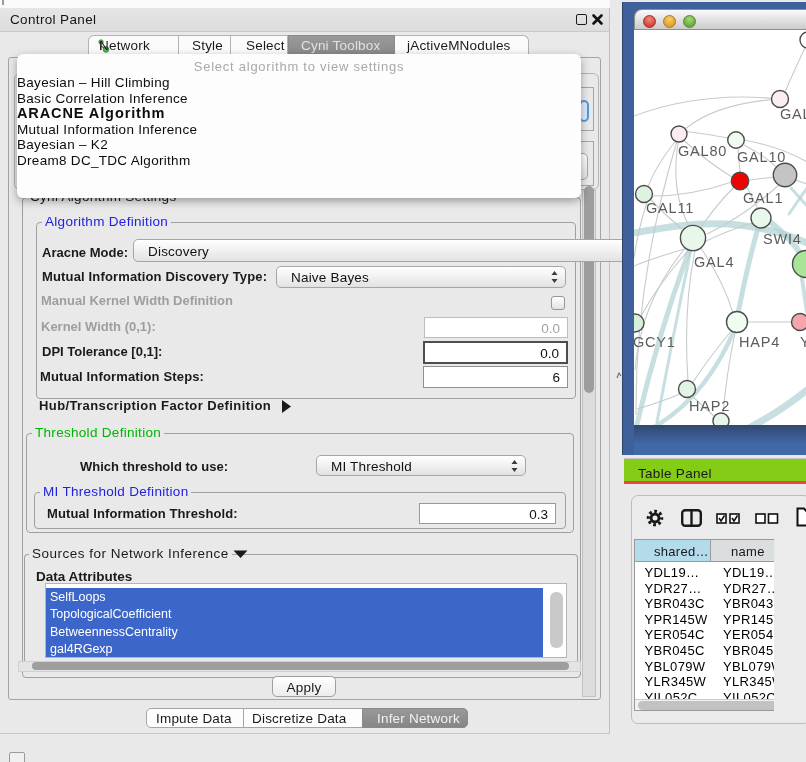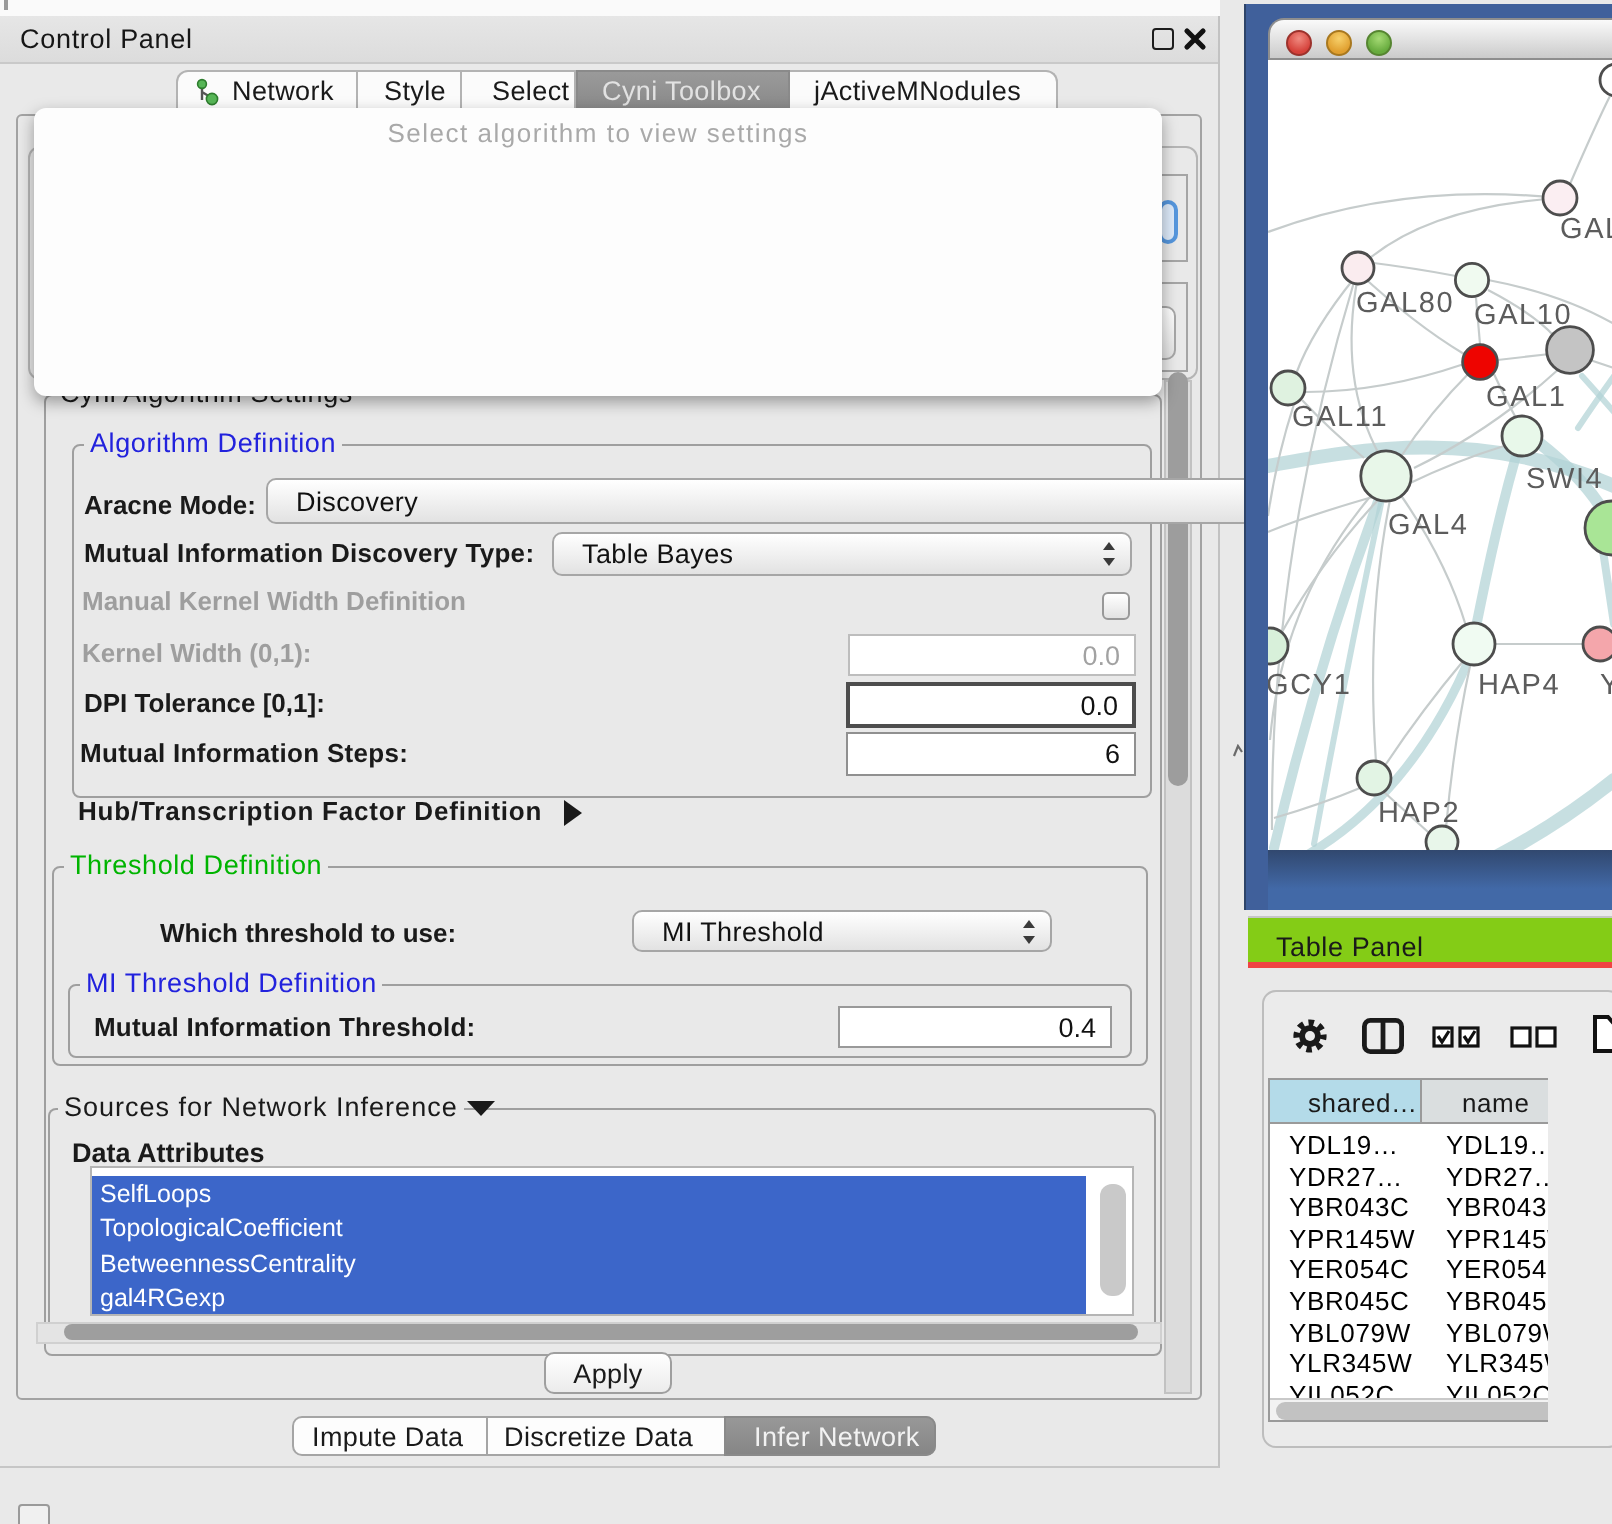--- a/index.html
+++ b/index.html
@@ -38,21 +38,21 @@
     <div class="abs" style="left:0;top:0;width:91px;height:22px;background:#fbfbfb;border:1px solid #b3b3b3;border-bottom:none;border-radius:6px 0 0 0;box-sizing:border-box;"></div>
     <div class="abs" style="left:91px;top:0;width:52px;height:22px;background:#fbfbfb;border:1px solid #b3b3b3;border-bottom:none;border-left:none;box-sizing:border-box;"></div>
     <div class="abs" style="left:143px;top:0;width:57px;height:22px;background:#fbfbfb;border:1px solid #b3b3b3;border-bottom:none;border-left:none;box-sizing:border-box;"></div>
     <div class="abs" style="left:200px;top:0;width:107px;height:22px;background:linear-gradient(#9a9a9a,#878787);border:1px solid #8a8a8a;border-bottom:none;box-sizing:border-box;"></div>
     <div class="abs" style="left:307px;top:0;width:134px;height:22px;background:#fbfbfb;border:1px solid #b3b3b3;border-bottom:none;border-left:none;border-radius:0 6px 0 0;box-sizing:border-box;"></div>
     <svg class="abs" style="left:9px;top:4px;" width="13" height="14">
       <path d="M4 3 L4 11 M4 7 L9 10" stroke="#555" stroke-width="1.2" fill="none"></path>
       <circle cx="4" cy="3" r="2.2" fill="#57b657" stroke="#2e7d2e" stroke-width="0.8"></circle>
       <circle cx="9" cy="10.5" r="2.8" fill="#57b657" stroke="#2e7d2e" stroke-width="0.8"></circle>
     </svg>
-    <div class="abs lbl" style="left:28px;top:3px;">Network</div>
+    <div class="abs lbl" style="left:11px;top:3px;">Network</div>
     <div class="abs lbl" style="left:104px;top:3px;">Style</div>
     <div class="abs lbl" style="left:158px;top:3px;">Select</div>
     <div class="abs lbl" style="left:213px;top:3px;color:#e2e2e2;">Cyni Toolbox</div>
     <div class="abs lbl" style="left:319px;top:3px;">jActiveMNodules</div>
   </div>
 
   <div class="abs" style="left:8px;top:49px;width:593px;height:643px;border:1px solid #a3a3a3;border-radius:3px;box-sizing:border-box;"></div>
 </div>
 
 <div class="abs" style="left:14px;top:73px;width:585px;height:117px;border:1px solid #b5b5b5;border-radius:6px;box-sizing:border-box;"></div>
@@ -75,21 +75,21 @@
 <div class="abs blbl" style="left:42px;top:245px;">Aracne Mode:</div>
 <div class="abs combo" style="left:133px;top:239px;width:519px;height:23px;">
   <span class="ct">Discovery</span>
   <svg class="spin" viewBox="0 0 9 14">
       <path d="M4.5 1 L7.5 5 L1.5 5 Z" fill="#3a3a3a"></path>
       <path d="M4.5 13 L7.5 9 L1.5 9 Z" fill="#3a3a3a"></path>
     </svg>
 </div>
 <div class="abs blbl" style="left:42px;top:269px;letter-spacing:0.15px;">Mutual Information Discovery Type:</div>
 <div class="abs combo" style="left:276px;top:266px;width:290px;height:22px;">
-  <span class="ct">Table Bayes</span>
+  <span class="ct">Naive Bayes</span>
   <svg class="spin" viewBox="0 0 9 14">
       <path d="M4.5 1 L7.5 5 L1.5 5 Z" fill="#3a3a3a"></path>
       <path d="M4.5 13 L7.5 9 L1.5 9 Z" fill="#3a3a3a"></path>
     </svg>
 </div>
 <div class="abs blbl" style="left:41px;top:293px;color:#9e9e9e;">Manual Kernel Width Definition</div>
 <div class="abs" style="left:551px;top:296px;width:12px;height:12px;border:1px solid #989898;border-radius:3px;background:linear-gradient(#ffffff,#e2e2e2);"></div>
 <div class="abs blbl" style="left:41px;top:319px;color:#9e9e9e;">Kernel Width (0,1):</div>
 <div class="abs fld" style="left:424px;top:317px;width:144px;height:21px;border:1px solid #bdbdbd;color:#a2a2a2;">
     <span>0.0</span>
@@ -117,21 +117,21 @@
   <svg class="spin" viewBox="0 0 9 14">
       <path d="M4.5 1 L7.5 5 L1.5 5 Z" fill="#3a3a3a"></path>
       <path d="M4.5 13 L7.5 9 L1.5 9 Z" fill="#3a3a3a"></path>
     </svg>
 </div>
 <div class="abs grp" style="left:34px;top:492px;width:530px;height:35px;">
   <div class="gtitle" style="left:5px;color:#2222dd;">MI Threshold Definition</div>
 </div>
 <div class="abs blbl" style="left:47px;top:506px;letter-spacing:0.1px;">Mutual Information Threshold:</div>
 <div class="abs fld" style="left:419px;top:503px;width:137px;height:21px;border:1px solid #999;color:#111;">
-    <span>0.4</span>
+    <span>0.3</span>
   </div>
 
 <div class="abs grp" style="left:24px;top:554px;width:552px;height:107px;border-bottom:none;border-radius:4px 4px 0 0;">
   <div class="gtitle" style="left:4px;color:#1a1a1a;letter-spacing:0.5px;">Sources for Network Inference</div>
 </div>
 <svg class="abs" style="left:233px;top:549px;" width="15" height="10">
     <path d="M0.5 1.5 L14.5 1.5 L7.5 9 Z" fill="#1a1a1a"></path>
   </svg>
 <div class="abs blbl" style="left:36px;top:569px;font-size:13.5px;">Data Attributes</div>
 <div class="abs" style="left:45px;top:583px;width:522px;height:75px;background:#fff;border:1px solid #b5b5b5;box-sizing:border-box;overflow:hidden;">
@@ -154,20 +154,28 @@
 <div class="abs lbl" style="left:377px;top:711px;color:#f2f2f2;">Infer Network</div>
 
 <div class="abs" style="left:9px;top:752px;width:14px;height:10px;border:1.5px solid #9a9a9a;background:#f0f0f0;border-radius:2px;"></div>
 
 <svg class="abs" style="left:616px;top:372px;" width="6" height="7">
     <path d="M1 6 L3 1 L5 4" stroke="#6a6a6a" stroke-width="1.1" fill="none"></path>
   </svg>
 
 <div class="abs" style="left:17px;top:54px;width:564px;height:144px;background:#fdfdfd;border-radius:6px;box-shadow:0 3px 8px rgba(0,0,0,0.35);">
   <div style="text-align:center;padding-top:5px;font-size:13px;color:#a9a9a9;letter-spacing:0.75px;">Select algorithm to view settings</div>
+  <div style="padding-left:0px;padding-top:1px;font-size:13.5px;color:#0c0c0c;line-height:15.6px;letter-spacing:0.3px;">
+    Bayesian – Hill Climbing<br>
+    Basic Correlation Inference<br>
+    <span class="b" style="font-size:14.5px;letter-spacing:0.9px;">ARACNE Algorithm</span><br>
+    Mutual Information Inference<br>
+    Bayesian – K2<br>
+    Dream8 DC_TDC Algorithm
+  </div>
 </div>
 
 <div class="abs" style="left:622px;top:2px;width:184px;height:453px;background:#40609b;border-left:1px solid #2e4469;">
 
   <div class="abs" style="left:11px;top:7px;width:173px;height:21px;background:linear-gradient(#fafafa,#cbcbcb);border:1px solid #8e8e8e;border-right:none;border-top-left-radius:8px;box-sizing:border-box;"></div>
   <div class="abs" style="left:20px;top:13px;width:13px;height:13px;border-radius:50%;background:radial-gradient(circle at 50% 30%,#f08a80,#d5413a 70%);border:1px solid #9c322c;box-sizing:border-box;"></div>
   <div class="abs" style="left:40px;top:13px;width:13px;height:13px;border-radius:50%;background:radial-gradient(circle at 50% 30%,#f7d06a,#e09f2f 70%);border:1px solid #a8781f;box-sizing:border-box;"></div>
   <div class="abs" style="left:60px;top:13px;width:13px;height:13px;border-radius:50%;background:radial-gradient(circle at 50% 30%,#a5da74,#67ab3e 70%);border:1px solid #568531;box-sizing:border-box;"></div>
 
   <div class="abs" style="left:11px;top:28px;width:173px;height:395px;background:#ffffff;overflow:hidden;">

